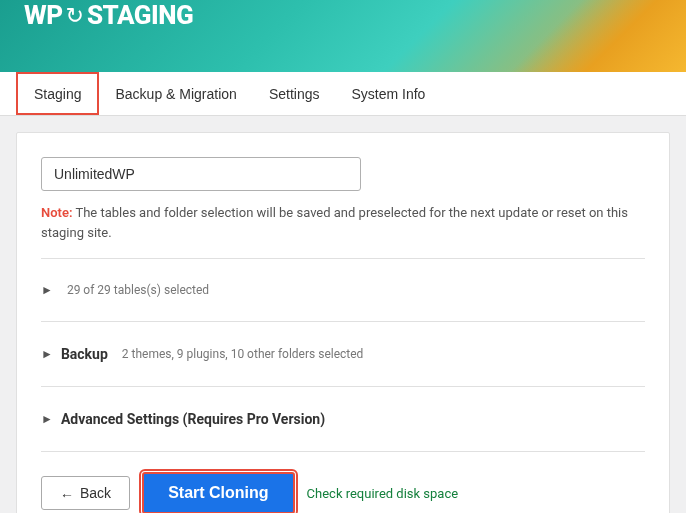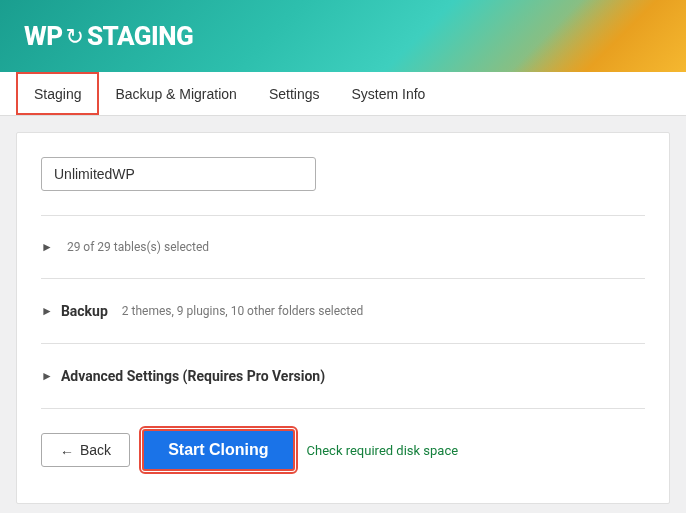--- a/index.html
+++ b/index.html
@@ -9,21 +9,21 @@
       width: 686px;
       min-height: 513px;
     }
 
     
     .header {
       position: relative;
       height: 72px;
       background: linear-gradient(135deg, #1a9e8f 0%, #2dbfad 40%, #3ecfbe 60%, #f0a830 100%);
       display: flex;
-      align-items: center;
+      align-items: flex-start;
       padding: 0 24px;
       overflow: hidden;
     }
     .header::after {
       content: '';
       position: absolute;
       right: 0;
       top: 0;
       width: 180px;
       height: 100%;
@@ -85,21 +85,21 @@
     .main {
       background: white;
       margin: 16px;
       padding: 24px;
       border: 1px solid #e0e0e0;
       border-radius: 2px;
     }
 
     
     .input-field {
-      width: 275px;
+      width: 320px;
       padding: 8px 12px;
       border: 1px solid #b0b0b0;
       border-radius: 3px;
       font-size: 14px;
       color: #333;
       margin-bottom: 12px;
     }
 
     
     .note-text {
@@ -210,20 +210,24 @@
     <span>System Info</span>
   </button>
 </nav>
 
 <div class="main">
 
   
   <input class="input-field" type="text" value="UnlimitedWP" placeholder="UnlimitedWP" style="">
 
   
+  <p class="note-text">
+    <span class="note-label">Note:</span>
+    <span>The tables and folder selection will be saved and preselected for the next update or reset on this staging site.</span>
+  </p>
 
   <hr class="divider">
 
   
   <div class="accordion-row">
     <span class="accordion-arrow">►</span>
     <span class="accordion-subtitle">29 of 29 tables(s) selected</span>
   </div>
 
   <hr class="divider">

